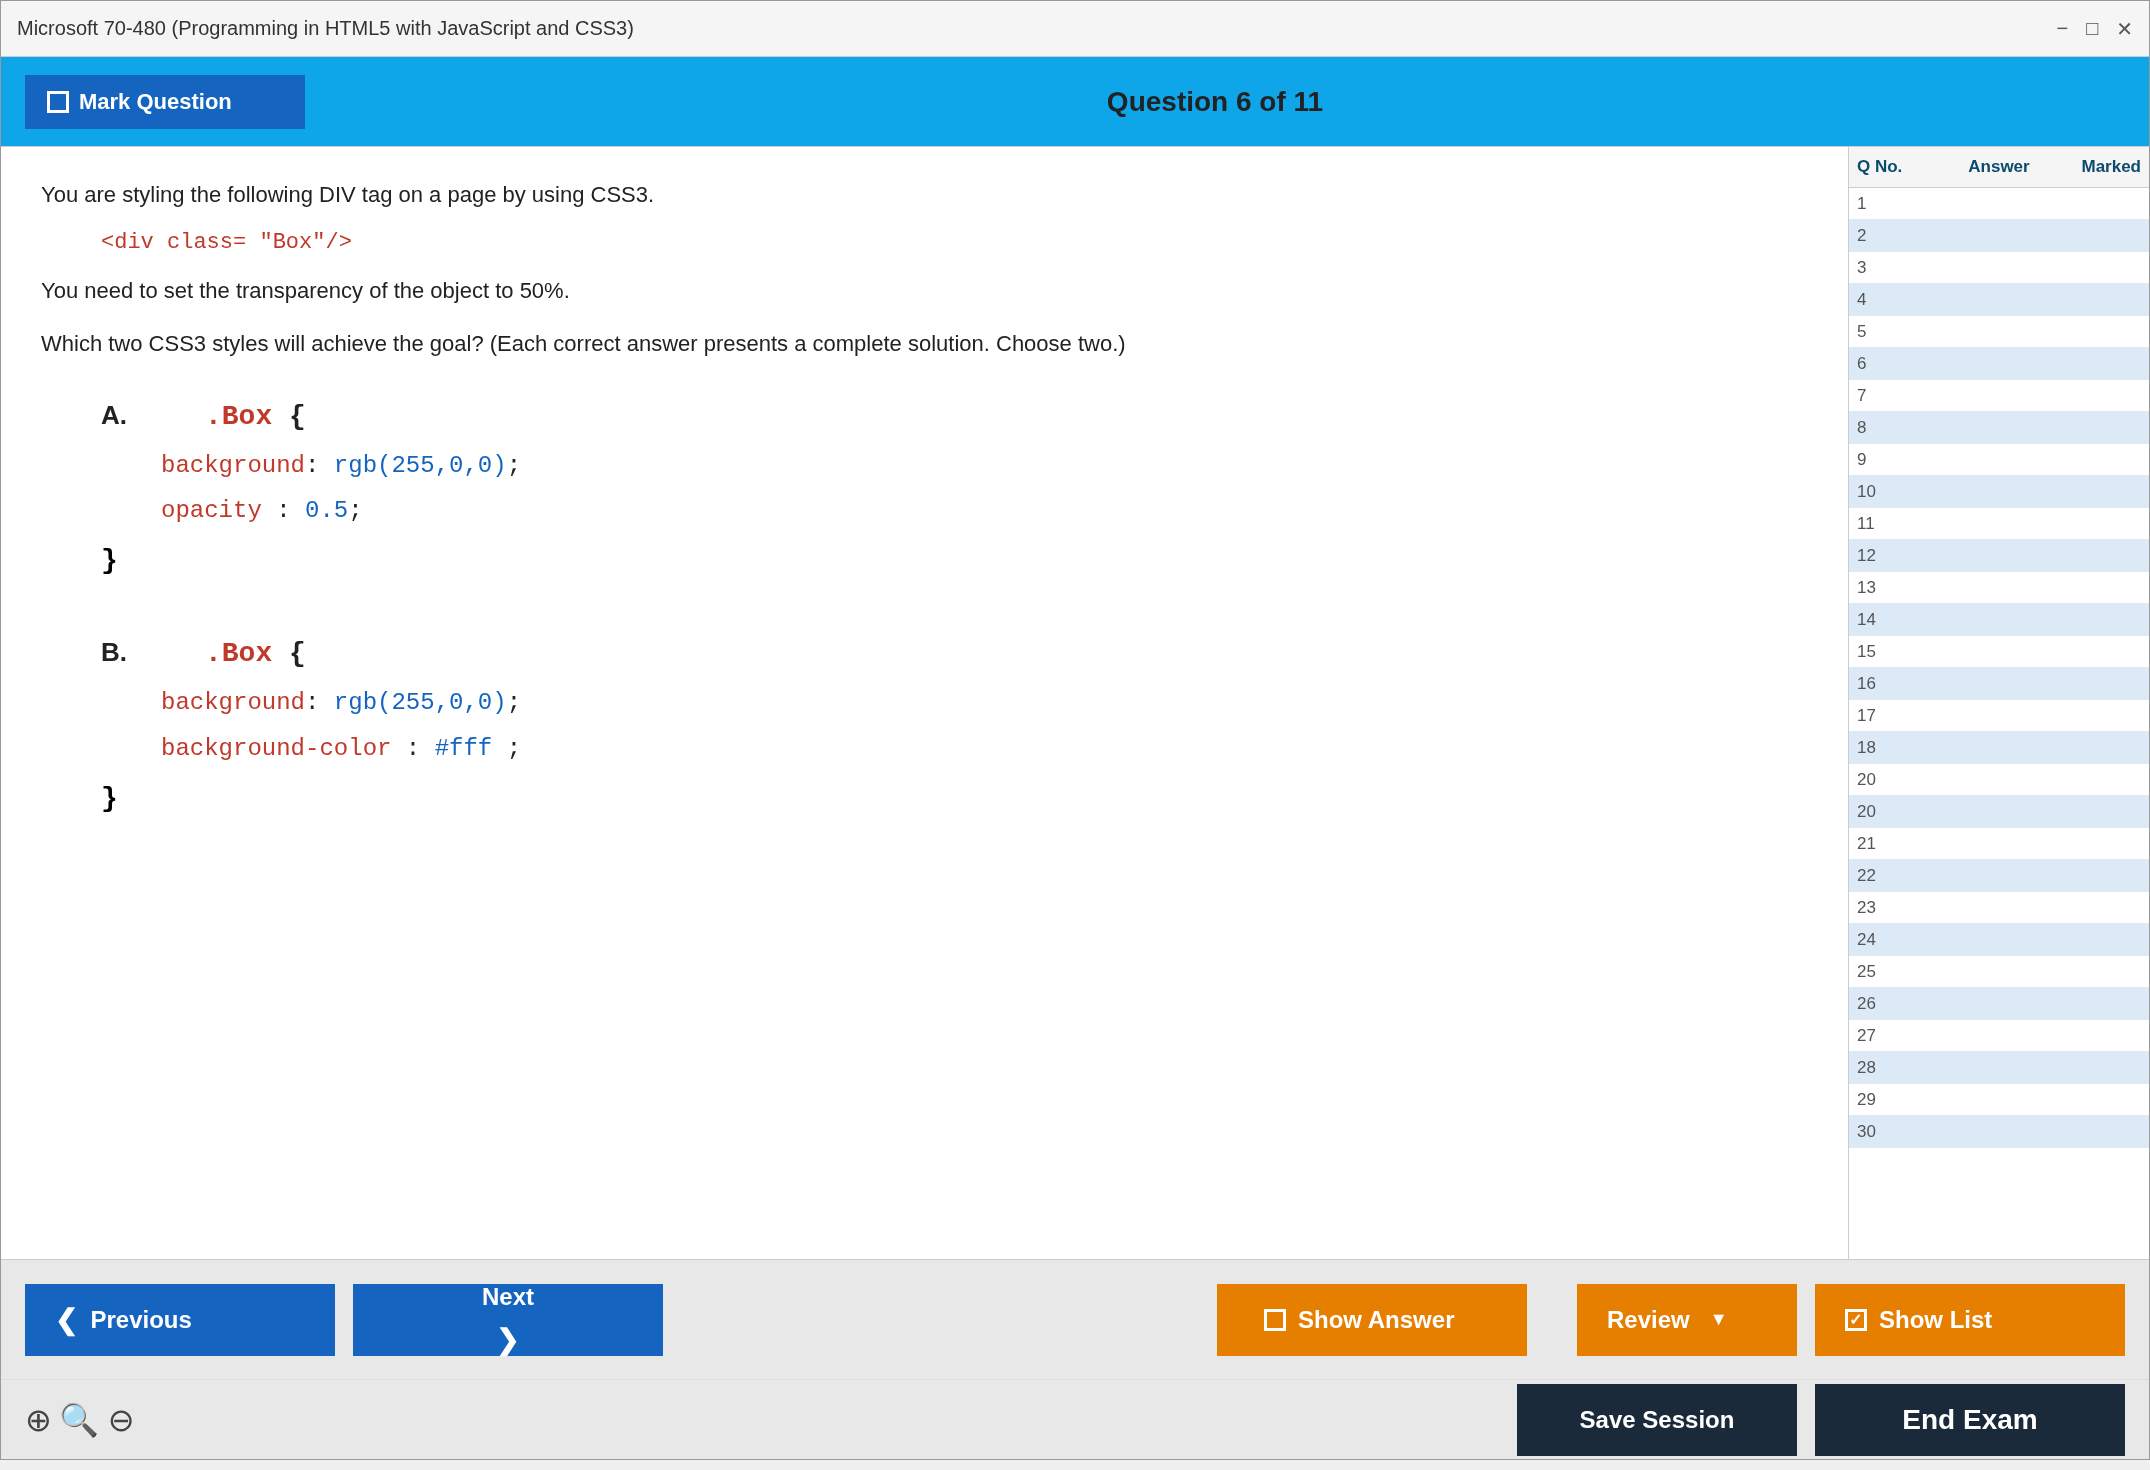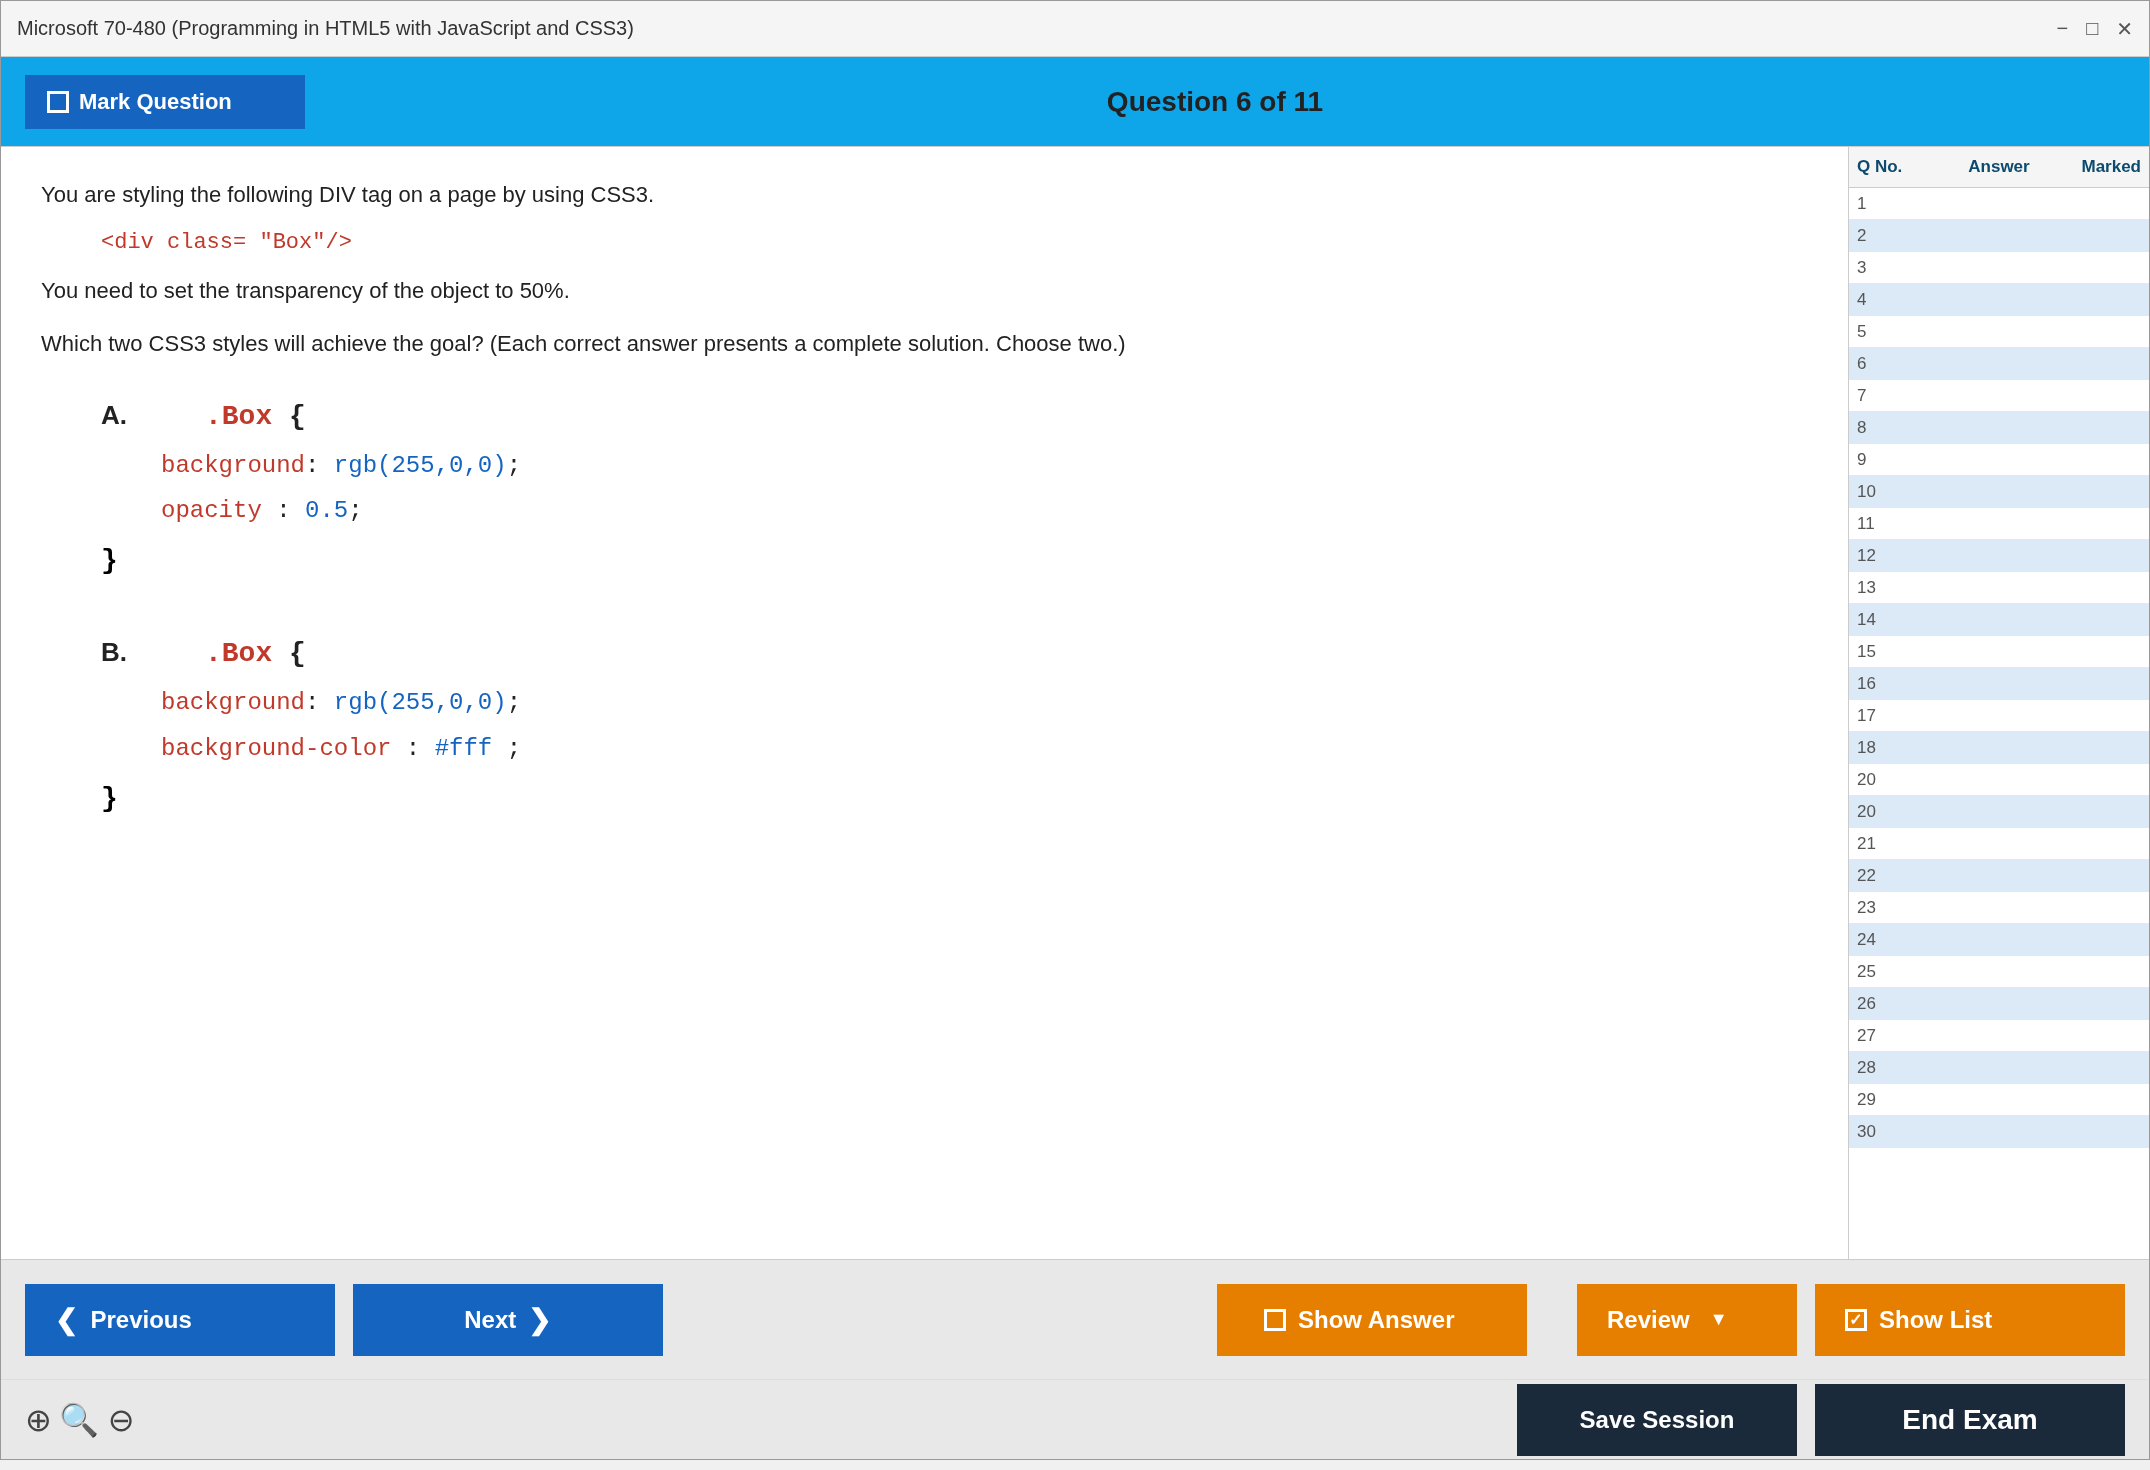--- a/index.html
+++ b/index.html
@@ -47,21 +47,21 @@
     .question-row { display: flex; align-items: center; padding: 4px 8px; font-size: 17px; color: #333; border-bottom: 1px solid #e8e8e8; min-height: 32px; }
     .question-row:nth-child(even) { background: #dce9f7; }
     .question-row:nth-child(odd) { background: #fff; }
     .question-row .qno { flex: 1; color: #555; }
     .question-row .ans { flex: 1.5; text-align: center; }
     .question-row .marked { flex: 1; text-align: right; }
 
     
     .bottom-bar { background: #e8e8e8; border-top: 1px solid #ccc; padding: 18px 24px; display: flex; align-items: center; gap: 18px; height: 120px; }
     .btn-prev { background: #1565c0; color: #fff; border: none; padding: 0 30px; font-size: 24px; font-weight: bold; cursor: pointer; display: flex; align-items: center; gap: 12px; height: 72px; min-width: 310px; }
-    .btn-next { background: #1565c0; color: #fff; border: none; padding: 0 30px; font-size: 24px; font-weight: bold; cursor: pointer; display: flex; align-items: center; gap: 12px; height: 72px; min-width: 310px; justify-content: center; }
+    .btn-next { background: #1565c0; color: #fff; border: none; padding: 0 30px; font-size: 24px; font-weight: bold; cursor: pointer; display: flex; align-items: center; gap: 12px; height: 72px; min-width: 310px; justify-content: center; flex-direction: column; }
     .btn-show-answer { background: #e67e00; color: #fff; border: none; padding: 0 47px; font-size: 24px; font-weight: bold; cursor: pointer; display: flex; align-items: center; gap: 12px; height: 72px; min-width: 310px; }
     .btn-review { background: #e67e00; color: #fff; border: none; padding: 0 30px; font-size: 24px; font-weight: bold; cursor: pointer; display: flex; align-items: center; gap: 12px; height: 72px; min-width: 220px; margin-left: 32px; }
     .btn-show-list { background: #e67e00; color: #fff; border: none; padding: 0 30px; font-size: 24px; font-weight: bold; cursor: pointer; display: flex; align-items: center; gap: 12px; height: 72px; min-width: 310px; }
     .btn-spacer { flex: 1; }
     .chevron-left { font-size: 28px; }
     .chevron-right { font-size: 28px; }
     .checkbox-white { width: 22px; height: 22px; border: 3px solid #fff; background: transparent; display: inline-block; }
     .checkbox-checked { width: 22px; height: 22px; border: 3px solid #fff; background: transparent; display: inline-flex; align-items: center; justify-content: center; color: #fff; font-size: 16px; }
     .zoom-btn { font-size: 28px; color: #444; cursor: pointer; background: none; border: none; }
 

